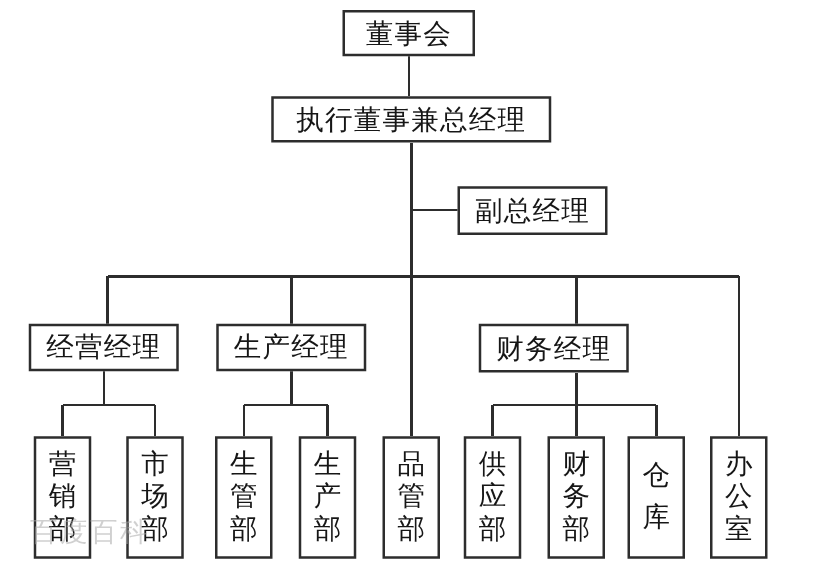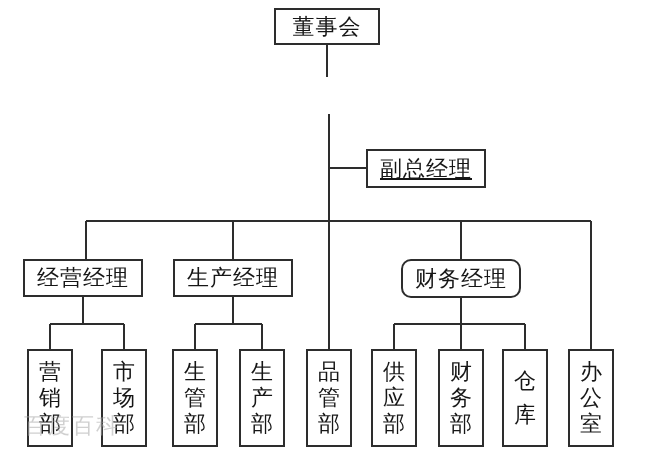--- a/index.html
+++ b/index.html
@@ -93,26 +93,27 @@
       <line x1="461" y1="298" x2="461" y2="324"></line>
       <line x1="394" y1="324" x2="525" y2="324"></line>
       <line x1="394" y1="324" x2="394" y2="349"></line>
       <line x1="461" y1="324" x2="461" y2="349"></line>
       <line x1="525" y1="324" x2="525" y2="349"></line>
     </g>
   </svg>
 
   <div class="node" style="left:274px; top:8px; width:106px; height:37px;">董事会</div>
 
+  <div class="node" style="left:217px; top:77px; width:224px; height:37px;">执行董事兼总经理</div>
 
-  <div class="node" style="left:366px; top:149px; width:120px; height:39px;text-decoration:underline;">副总经理</div>
+  <div class="node" style="left:366px; top:149px; width:120px; height:39px;">副总经理</div>
 
   <div class="node" style="left:23px; top:259px; width:120px; height:38px;text-align:right;">经营经理</div>
   <div class="node" style="left:173px; top:259px; width:120px; height:38px;text-align:right;">生产经理</div>
-  <div class="node" style="left:401px; top:259px; width:120px; height:39px;border-radius:10px;">财务经理</div>
+  <div class="node" style="left:383px; top:259px; width:120px; height:39px;">财务经理</div>
 
   <div class="vnode" style="left:27px;  top:349px; width:46px; height:98px;">
       <span>营</span>
       <span>销</span>
       <span>部</span>
     </div>
   <div class="vnode" style="left:101px; top:349px; width:46px; height:98px;">
       <span>市</span>
       <span>场</span>
       <span>部</span>

